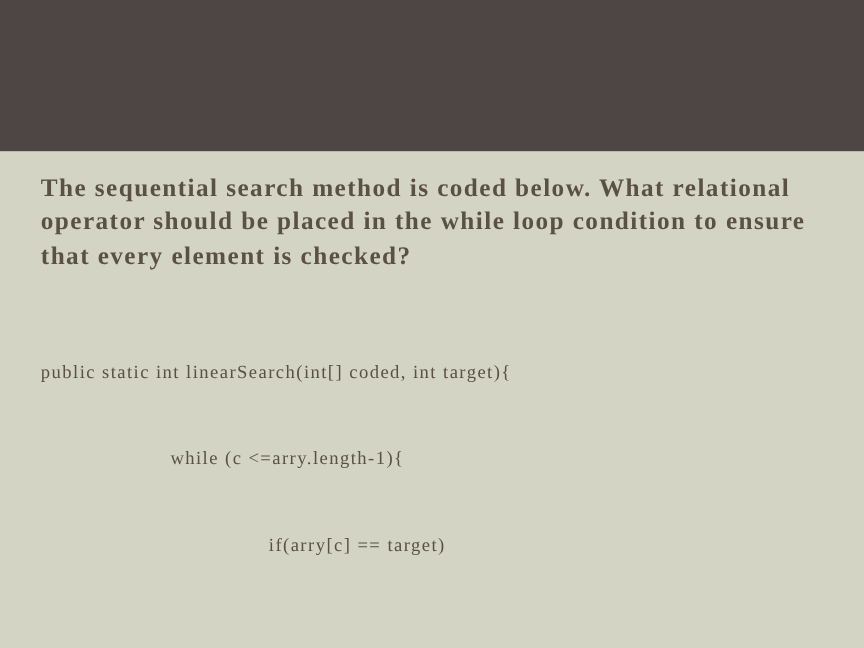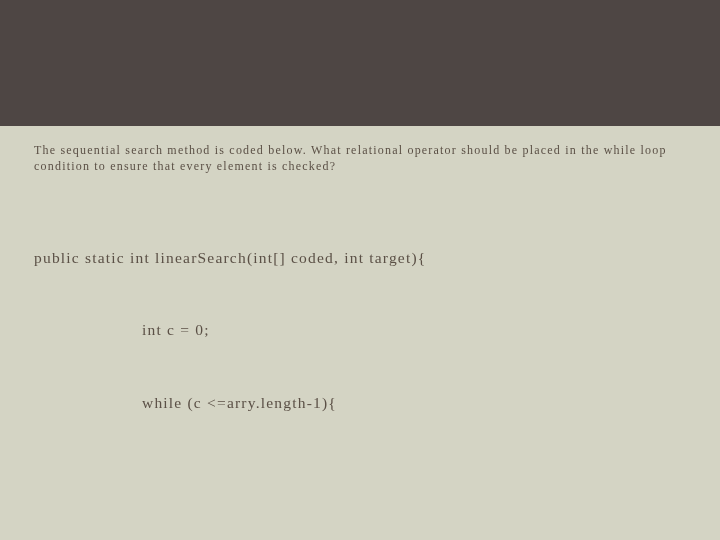--- a/index.html
+++ b/index.html
@@ -11,24 +11,25 @@
   .header-bar {
     width: 100%;
     height: 126px;
     background: #4e4644;
   }
   .content {
     padding: 16px 34px 20px 34px;
     color: #5b5046;
   }
   .question {
-    font-size: 12px;
+    font-size: 21px;
     letter-spacing: 1.2px;
     line-height: 1.35;
     margin-bottom: 24px;
+    font-weight: bold;
   }
   .code-block {
     font-size: 15.5px;
     letter-spacing: 1.2px;
     line-height: 1.55;
     white-space: pre;
     font-family: Georgia, 'Times New Roman', serif;
   }
   .code-line { display: block; }
   .indent1 { padding-left: 108px; }
@@ -37,21 +38,21 @@
 </head>
 <body>
 
 <div class="header-bar"></div>
 
 <div class="content">
   <p class="question">The sequential search method is coded below. What relational operator should be placed in the while loop condition to ensure that every element is checked?</p>
 
   <div class="code-block">
     <span class="code-line">public static int linearSearch(int[] coded, int target){</span>
-    <span class="code-line indent1">int c = 0;</span>
     <span class="code-line indent1">while (c &lt;=arry.length-1){</span>
+    <span class="code-line indent2">if(arry[c] == target)</span>
     
     
     
     
     
   </div>
 </div>
 
 </body></html>

